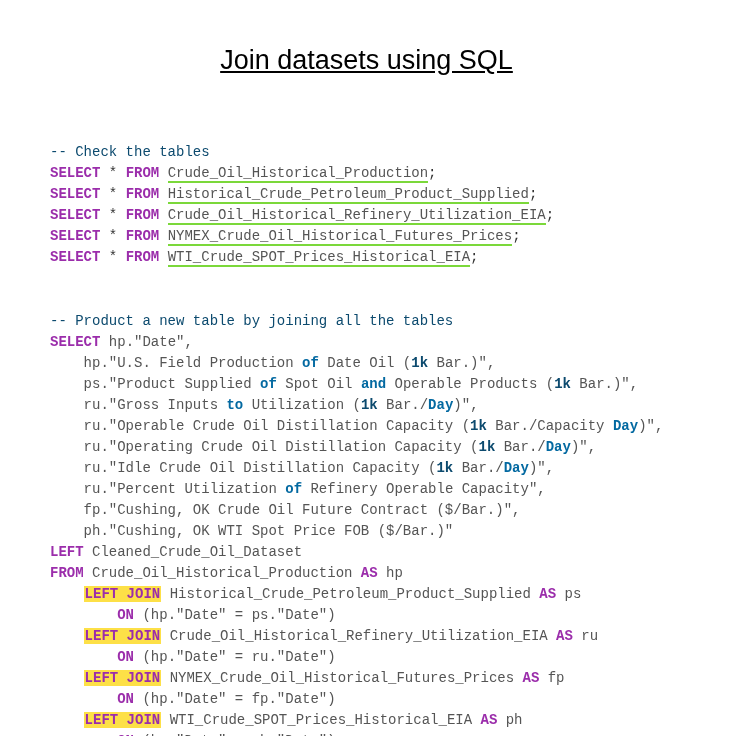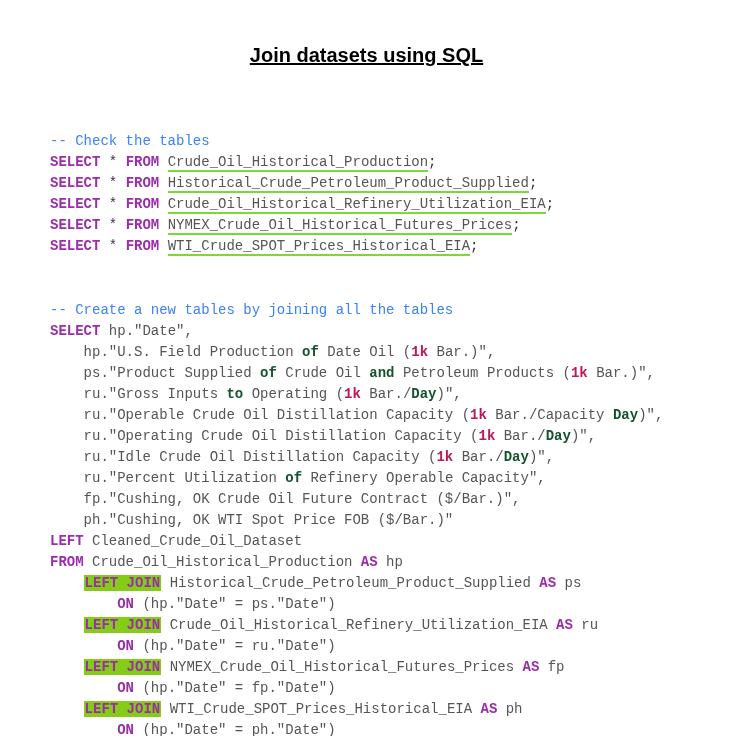--- a/index.html
+++ b/index.html
@@ -8,62 +8,62 @@
     background: #ffffff;
     font-family: Consolas, 'Courier New', monospace;
     font-size: 14px;
     line-height: 1.5;
     color: #333;
     width: 733px;
     box-sizing: border-box;
   }
   h1 {
     font-family: Arial, Helvetica, sans-serif;
-    font-size: 20px;
-    font-weight: bold;
+    font-size: 27px;
+    font-weight: normal;
     text-align: center;
     text-decoration: underline;
     color: #000;
     margin: 10px 0 40px 0;
   }
   .code-block {
     white-space: pre;
     font-family: Consolas, 'Courier New', monospace;
   }
-  .comment { color: #3b82f6; }
+  .comment { color: #0c4a6e; }
   .kw { color: #9b2dab; font-weight: bold; }
-  .kw-orange { color: #14532d; font-weight: bold; }
+  .kw-orange { color: #0369a1; font-weight: bold; }
   .star { color: #333; }
   .gray { color: #555; }
-  .num { color: #be185d; font-weight: bold; }
-  .hl-yellow { background: #84cc16; padding: 0 1px; }
+  .num { color: #0c4a6e; font-weight: bold; }
+  .hl-yellow { background: #fde047; padding: 0 1px; }
   .ul-green {
     border-bottom: 2px solid #7bd83a;
     padding-bottom: 0;
   }
   .vspace { height: 22px; }
 </style>
 </head>
 <body>
 
 <h1>Join datasets using SQL</h1>
 
 <div class="code-block">
 <span class="comment">-- Check the tables</span>
 <span><span class="kw">SELECT</span> <span class="star">*</span> <span class="kw">FROM</span> <span class="gray ul-green">Crude_Oil_Historical_Production</span>;</span>
 <span><span class="kw">SELECT</span> <span class="star">*</span> <span class="kw">FROM</span> <span class="gray ul-green">Historical_Crude_Petroleum_Product_Supplied</span>;</span>
 <span><span class="kw">SELECT</span> <span class="star">*</span> <span class="kw">FROM</span> <span class="gray ul-green">Crude_Oil_Historical_Refinery_Utilization_EIA</span>;</span>
 <span><span class="kw">SELECT</span> <span class="star">*</span> <span class="kw">FROM</span> <span class="gray ul-green">NYMEX_Crude_Oil_Historical_Futures_Prices</span>;</span>
 <span><span class="kw">SELECT</span> <span class="star">*</span> <span class="kw">FROM</span> <span class="gray ul-green">WTI_Crude_SPOT_Prices_Historical_EIA</span>;</span>
 <div class="vspace"></div>
-<span class="comment">-- Create a new tables by joining all the tables</span>
+<span class="comment">-- Product a new table by joining all the tables</span>
 <span><span class="kw">SELECT</span> <span class="gray">hp."Date",</span></span>
 <span class="gray"><span>    hp."U.S. Field Production </span><span class="kw-orange">of</span><span> Date Oil (</span><span class="num">1k</span><span> Bar.)",</span></span>
-<span class="gray"><span>    ps."Product Supplied </span><span class="kw-orange">of</span><span> Crude Oil </span><span class="kw-orange">and</span><span> Petroleum Products (</span><span class="num">1k</span><span> Bar.)",</span></span>
-<span class="gray"><span>    ru."Gross Inputs </span><span class="kw-orange">to</span><span> Operating (</span><span class="num">1k</span><span> Bar./</span><span class="kw-orange">Day</span><span>)",</span></span>
+<span class="gray"><span>    ps."Product Supplied </span><span class="kw-orange">of</span><span> Spot Oil </span><span class="kw-orange">and</span><span> Operable Products (</span><span class="num">1k</span><span> Bar.)",</span></span>
+<span class="gray"><span>    ru."Gross Inputs </span><span class="kw-orange">to</span><span> Utilization (</span><span class="num">1k</span><span> Bar./</span><span class="kw-orange">Day</span><span>)",</span></span>
 <span class="gray"><span>    ru."Operable Crude Oil Distillation Capacity (</span><span class="num">1k</span><span> Bar./Capacity </span><span class="kw-orange">Day</span><span>)",</span></span>
 <span class="gray"><span>    ru."Operating Crude Oil Distillation Capacity (</span><span class="num">1k</span><span> Bar./</span><span class="kw-orange">Day</span><span>)",</span></span>
 <span class="gray"><span>    ru."Idle Crude Oil Distillation Capacity (</span><span class="num">1k</span><span> Bar./</span><span class="kw-orange">Day</span><span>)",</span></span>
 <span class="gray"><span>    ru."Percent Utilization </span><span class="kw-orange">of</span><span> Refinery Operable Capacity",</span></span>
 <span class="gray">    fp."Cushing, OK Crude Oil Future Contract ($/Bar.)",</span>
 <span class="gray">    ph."Cushing, OK WTI Spot Price FOB ($/Bar.)"</span>
 <span><span class="kw">LEFT</span><span class="gray"> Cleaned_Crude_Oil_Dataset</span></span>
 <span><span class="kw">FROM</span><span class="gray"> Crude_Oil_Historical_Production </span><span class="kw">AS</span><span class="gray"> hp</span></span>
 <span>    <span class="kw hl-yellow">LEFT JOIN</span><span class="gray"> Historical_Crude_Petroleum_Product_Supplied </span><span class="kw">AS</span><span class="gray"> ps</span></span>
 <span>        <span class="kw">ON</span><span class="gray"> (hp."Date" = ps."Date")</span></span>

